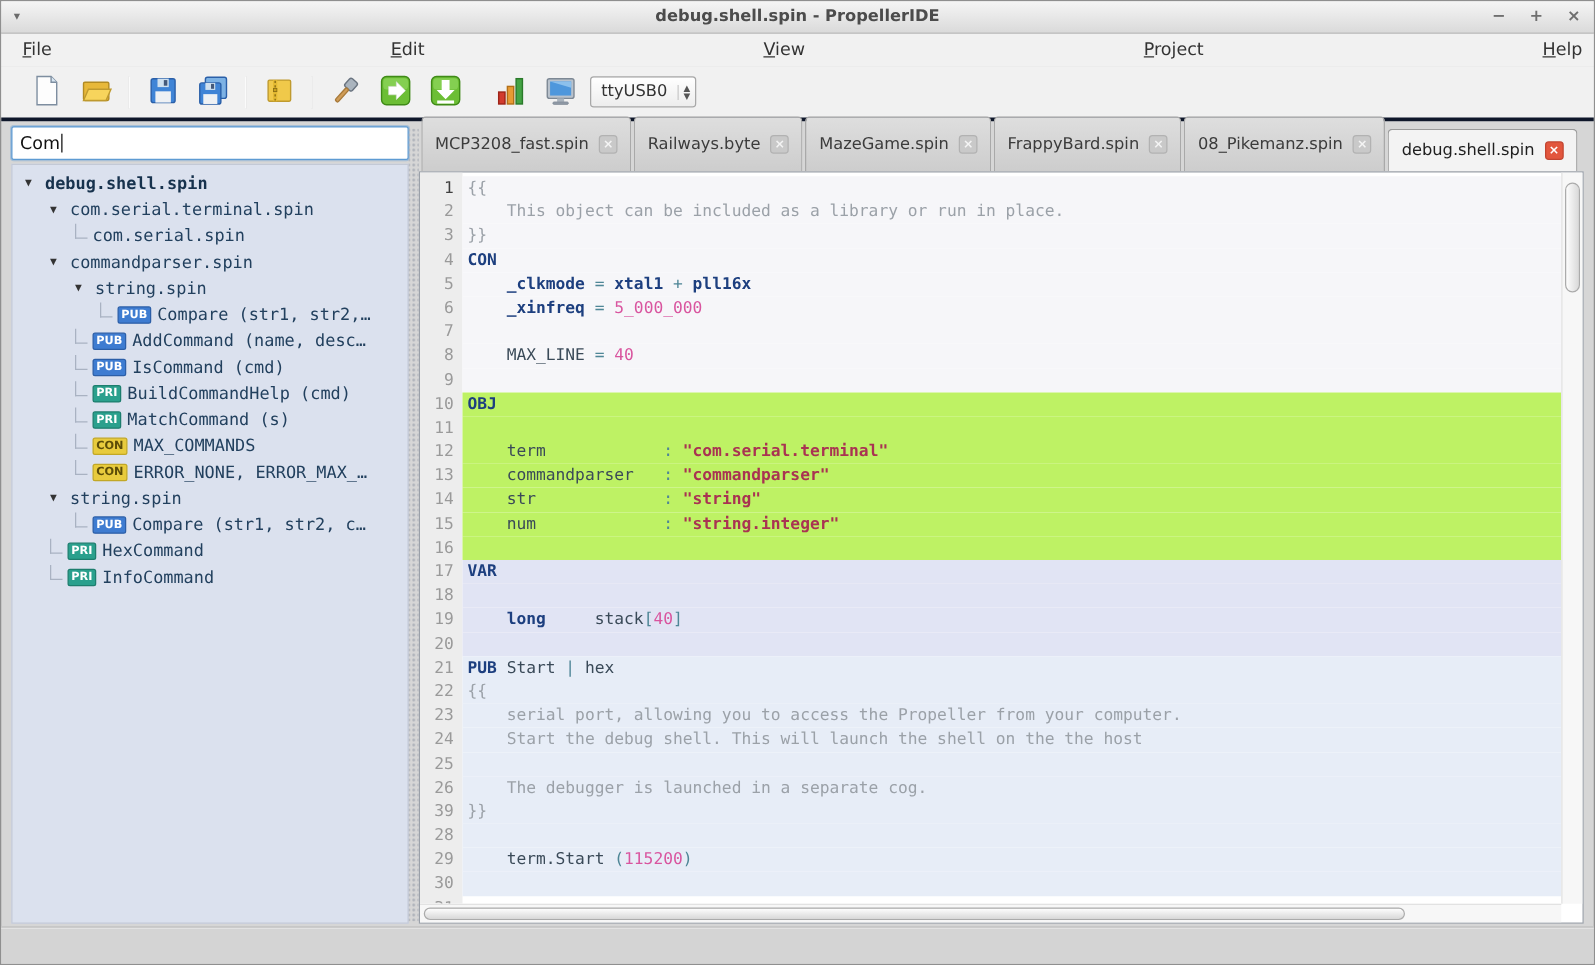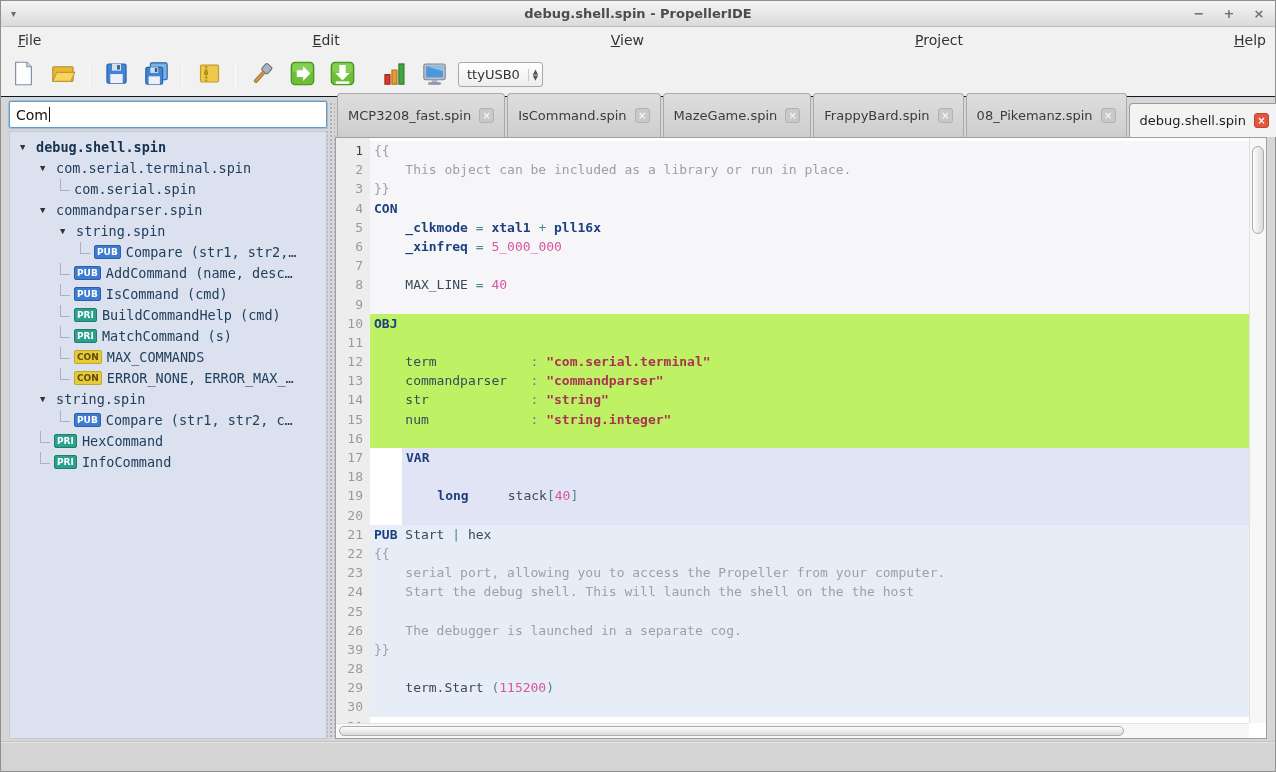--- a/index.html
+++ b/index.html
@@ -18,22 +18,22 @@
   .titlebar .title { flex:1; text-align:center; font-size:13px; font-weight:bold; color:#4c4c4c; }
   .win-controls { position:absolute; right:8px; display:flex; gap:14px; }
   .win-btn { color:#6f6f6f; font-size:13px; font-weight:bold; width:16px; text-align:center; cursor:default; line-height:16px; }
 
   
   .menubar { height:26px; flex:0 0 26px; background:#f1f1f1; display:flex; align-items:center; padding-left:8px;justify-content:space-between; }
   .menu-item { padding:3px 9px; font-size:14px; color:#333; cursor:default; }
   .menu-item u { text-decoration:underline; }
 
   
-  .toolbar { height:44px; flex:0 0 44px; background:#f1f1f1; border-bottom:1px solid #0f172a;
-    display:flex; align-items:center; padding-left:4px; gap:4px; }
+  .toolbar { height:44px; flex:0 0 44px; background:#f1f1f1; border-bottom:3px solid #0f172a;
+    display:flex; align-items:center; padding-left:18px; gap:4px; }
   .tb-btn { width:36px; height:36px; border:none; background:transparent; display:flex; align-items:center; justify-content:center; border-radius:3px; }
   .tb-btn svg { width:27px; height:27px; }
   .tb-sep { width:1px; height:26px; background:#c6c6c6; border-right:1px solid #fbfbfb; margin:0 4px; }
   .tb-gap { width:8px; }
   .combo { height:25px; border:1px solid #a8a8a8; border-radius:3px; background:linear-gradient(#ffffff,#ededed);
     display:flex; align-items:center; padding:0 4px 0 8px; gap:8px; margin-left:2px; }
   .combo .combo-value { font-size:13px; color:#333; }
   .combo .spinner { display:flex; flex-direction:column; line-height:6px; font-size:7px; color:#555; border-left:1px solid #c9c9c9; padding-left:4px; }
 
   
@@ -77,21 +77,21 @@
   .editor-scroll { position:absolute; left:0; top:0; right:17px; bottom:15px; overflow:hidden; display:flex; }
   .gutter { width:34px; flex:0 0 34px; background:#ededed; padding:3px 0 0 0; }
   .gutter .ln { height:19.2px; font-family:"DejaVu Sans Mono", monospace; font-size:13px; color:#9a9a9a;
     text-align:right; padding-right:7px; line-height:19.2px; }
   .gutter .ln.current { color:#3f3f3f; }
   .code { flex:1; padding-top:3px; min-width:0; }
   .code-line { height:19.2px; line-height:19.2px; font-family:"DejaVu Sans Mono", monospace; font-size:13px;
     white-space:pre; padding-left:4px; }
   .blk-con { background:#f6f6f9; }
   .blk-obj { background:#bef264; }
-  .blk-var { background:#e1e4f4;margin-left:32px; }
+  .blk-var { background:#e1e4f4; }
   .blk-pub { background:#e7edf7; }
   .sg-k { color:#1d3f7f; font-weight:bold; }
   .sg-o { color:#4e8696; }
   .sg-n { color:#d9559f; }
   .sg-s { color:#a93352; font-weight:bold; }
   .sg-c { color:#9ba1a8; }
   .sg-t { color:#3a4a58; }
 
   .vscroll { position:absolute; top:0; right:0; width:17px; bottom:15px; background:#f7f7f7; border-left:1px solid #e2e2e2; }
   .vscroll .thumb { position:absolute; top:8px; left:2px; width:12px; height:88px; border-radius:6px;
@@ -303,21 +303,21 @@
 
     <div class="splitter"></div>
 
     <div class="right-panel">
       <div class="tabbar" id="tabbar">
           <div class="tab">
             <span>MCP3208_fast.spin</span>
             <span class="tab-close">×</span>
           </div>
           <div class="tab">
-            <span>IsCommand.spin</span>
+            <span>Railways.byte</span>
             <span class="tab-close">×</span>
           </div>
           <div class="tab">
             <span>MazeGame.spin</span>
             <span class="tab-close">×</span>
           </div>
           <div class="tab">
             <span>FrappyBard.spin</span>
             <span class="tab-close">×</span>
           </div>

